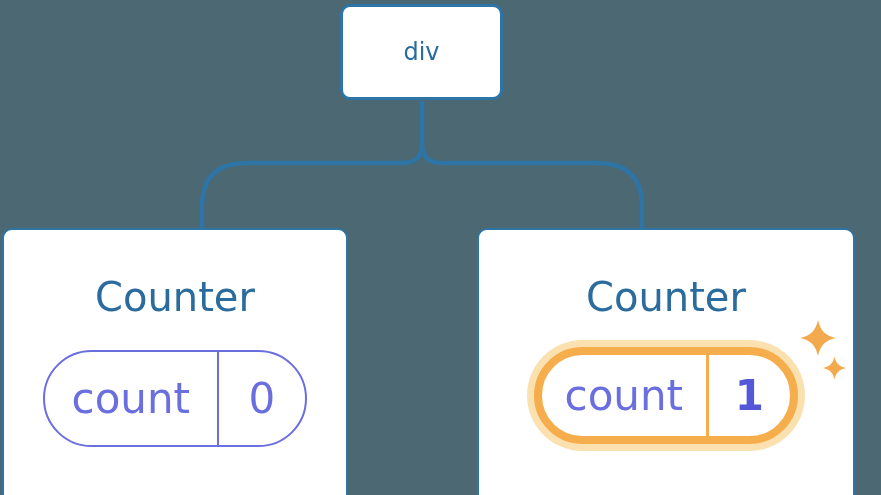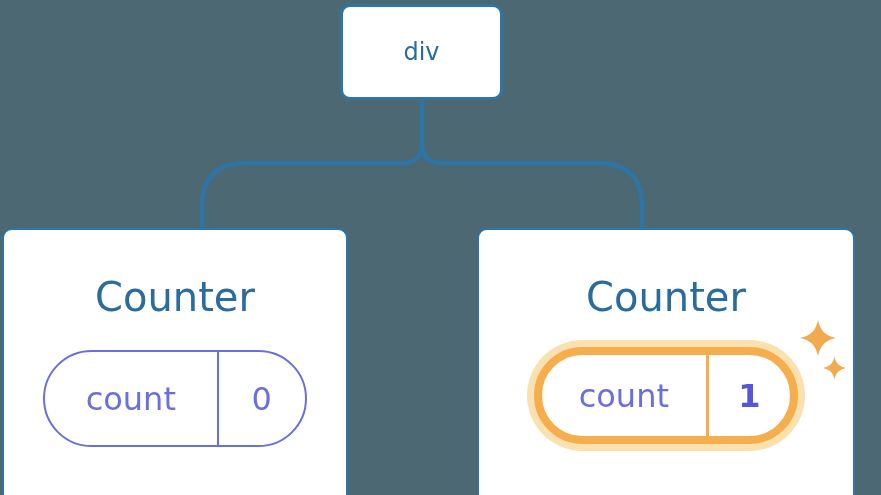--- a/index.html
+++ b/index.html
@@ -63,21 +63,21 @@
   }
   .pill{
     position:absolute;
     left:50%;transform:translateX(-50%);
     width:264px;height:97px;
     box-sizing:border-box;
     border-radius:999px;
     background:var(--card-white);
     display:flex;
     align-items:stretch;
-    font-size:32px;
+    font-size:42px;
     color:var(--state-indigo);
     overflow:hidden;
   }
   .pill.normal{
     top:120px;
     border:2px solid var(--state-indigo);
   }
   .pill.highlighted{
     top:117px;
     border:8px solid var(--highlight-orange);

